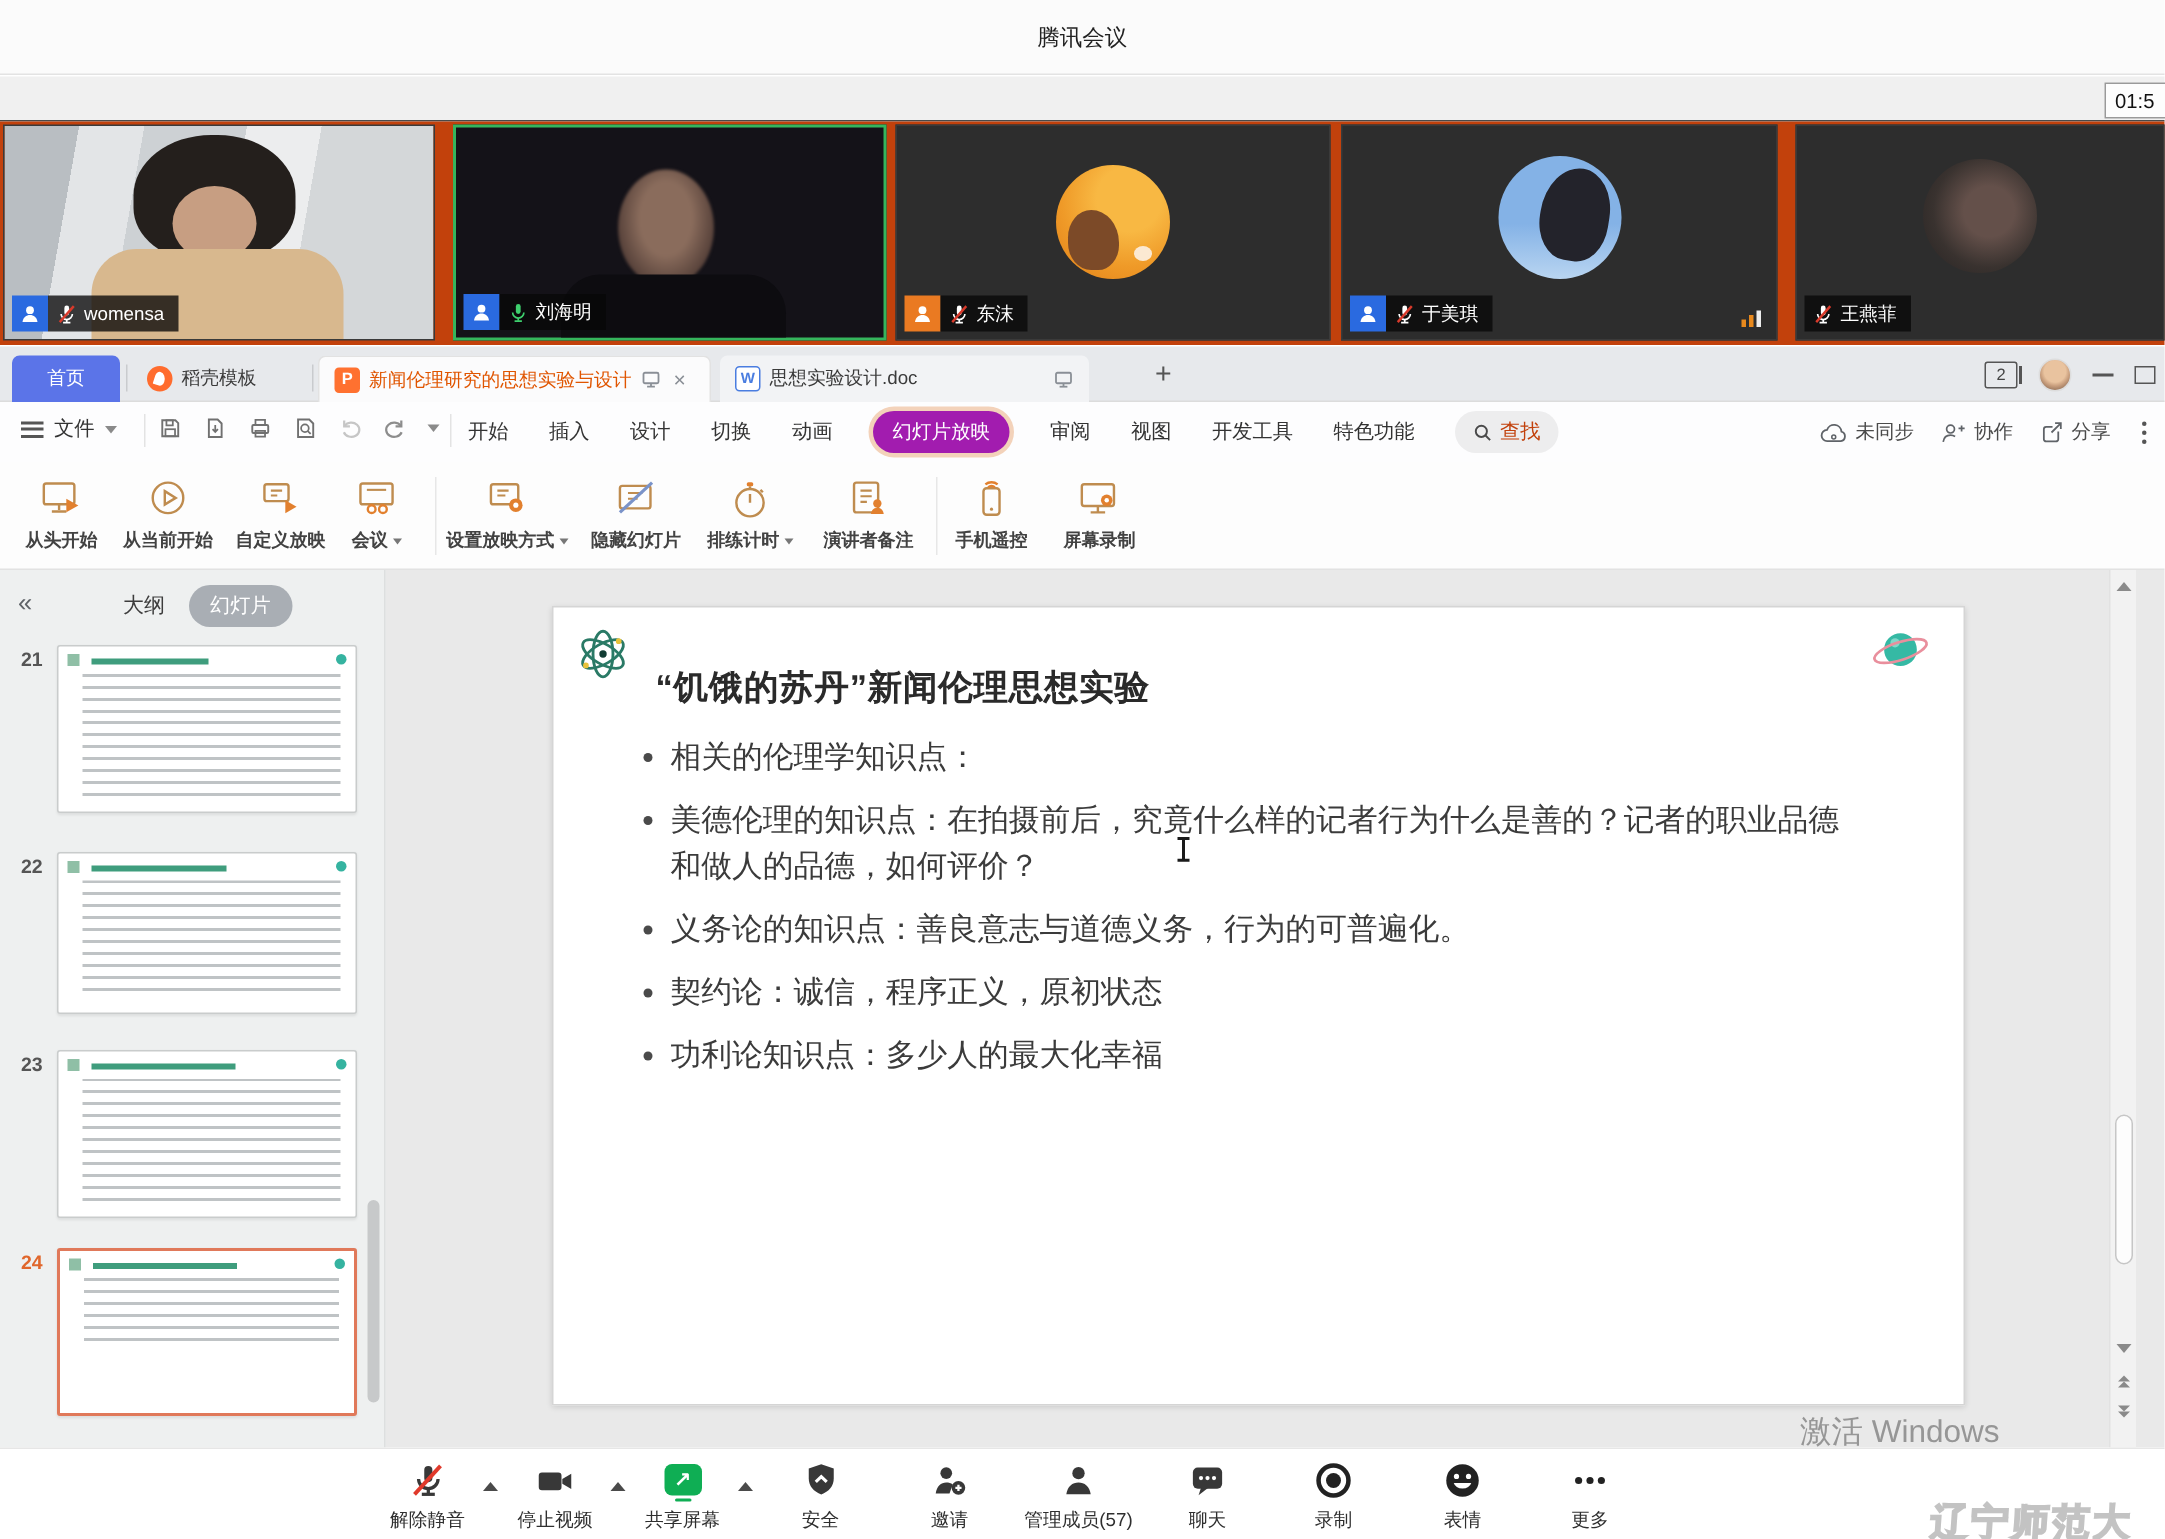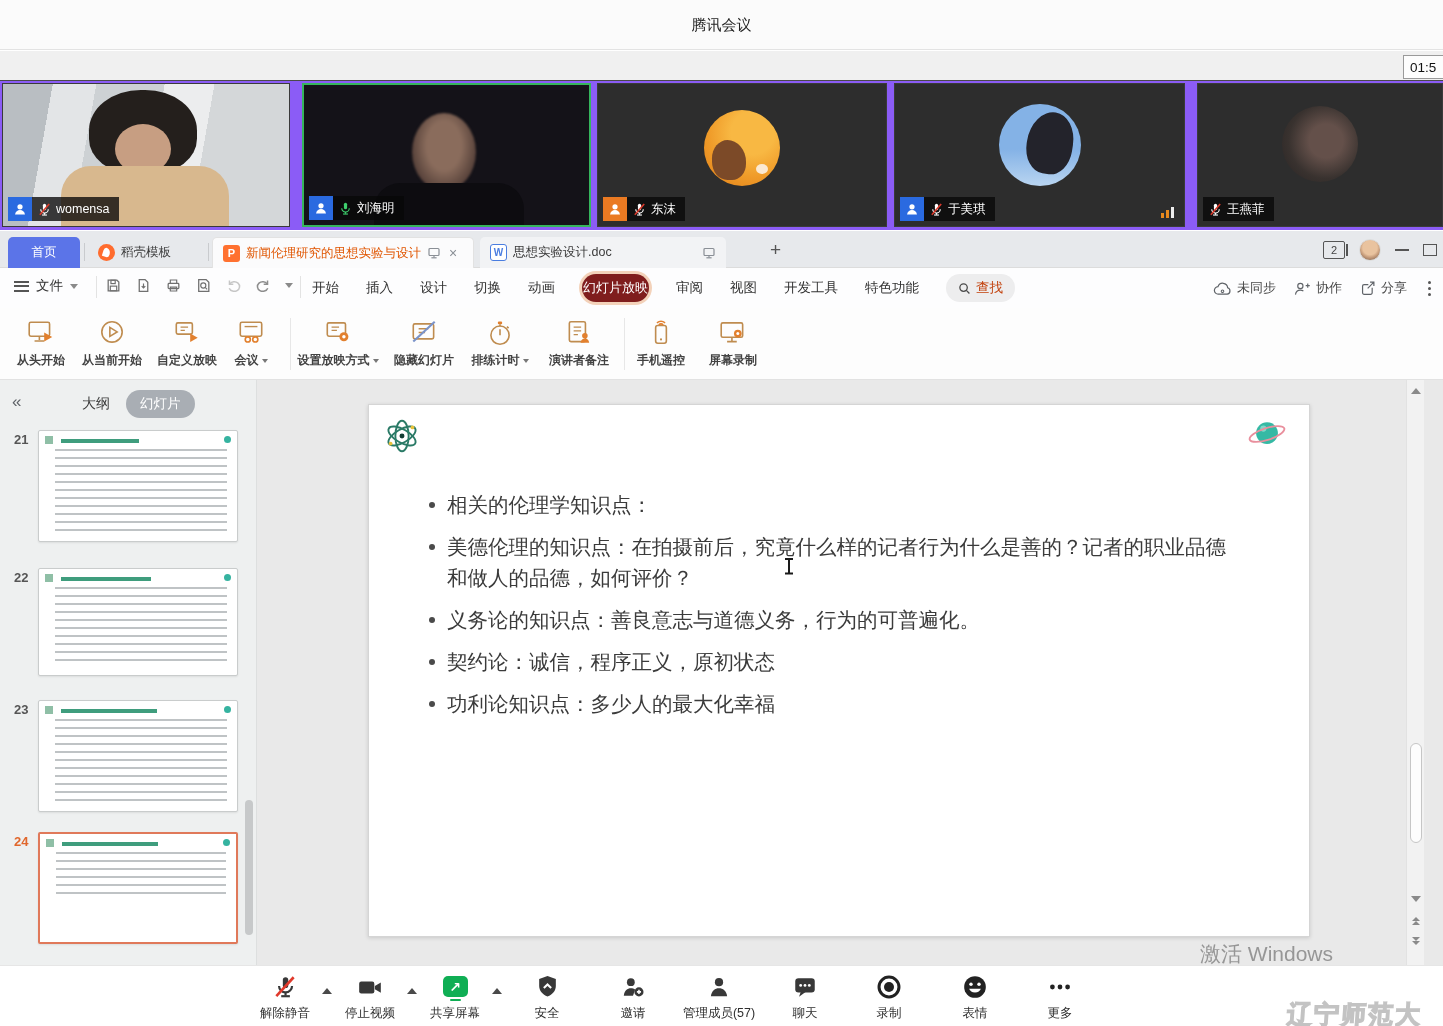--- a/index.html
+++ b/index.html
@@ -6,21 +6,21 @@
   html,body { width:1443px; height:1026px; overflow:hidden; background:#fff;
     font-family:"Liberation Sans","DejaVu Sans",sans-serif; }
 
   
   #titlebar { position:absolute; left:0; top:0; width:1443px; height:50px; background:#fbfbfb; border-bottom:1px solid #e3e3e3; }
   #titlebar .title { position:absolute; left:0; right:0; top:16px; text-align:center; font-size:15px; color:#222; }
   #subbar { position:absolute; left:0; top:51px; width:1443px; height:30px; background:#f0f0f0; border-bottom:1px solid #4a4a4a; }
   #timerbox { position:absolute; right:-8px; top:4px; width:48px; height:24px; background:#fdfdfd; border:1px solid #9a9a9a; font-size:13.5px; color:#111; padding:4px 0 0 6px; }
 
   
-  #videostrip { position:absolute; left:0; top:81px; width:1443px; height:149px; background:#8b5cf6;text-decoration:underline; }
+  #videostrip { position:absolute; left:0; top:81px; width:1443px; height:149px; background:#c2410c;text-decoration:underline; }
   .tile { position:absolute; top:2px; height:144px; background:#2d2d2d; overflow:hidden; border:1px solid #3a3a3a; }
   .tile.speaking { border:2px solid #35b55c; }
   .namebar { position:absolute; left:5px; bottom:5px; display:flex; align-items:stretch; height:24px; z-index:5; }
   .pbadge { width:24px; height:24px; display:flex; align-items:center; justify-content:center; }
   .pbadge.blue { background:#2a6ae0; } .pbadge.orange { background:#ea7a22; }
   .npill { background:rgba(8,8,8,.78); color:#fff; font-size:12.5px; display:flex; align-items:center; gap:4px; padding:0 9px 0 5px; }
   .sigbars { position:absolute; right:10px; bottom:8px; display:flex; align-items:flex-end; gap:2px; }
   .sigbars i { display:block; width:3px; background:#e8891d; }
   .sigbars i:nth-child(1){height:5px;} .sigbars i:nth-child(2){height:8px;}
   .sigbars i:nth-child(3){height:11px; background:#ededed;}
@@ -66,21 +66,21 @@
 
   
   #menurow { position:absolute; left:0; top:268px; width:1443px; height:40px; background:#fdfdfe; }
   #filegrp { position:absolute; left:14px; top:9px; display:flex; align-items:center; gap:7px; font-size:13.5px; color:#333; }
   .hamb { width:15px; height:11px; border-top:2px solid #555; border-bottom:2px solid #555; position:relative; }
   .hamb::after { content:""; position:absolute; left:0; top:2.5px; width:100%; height:2px; background:#555; }
   .caret-down { width:0; height:0; border-left:4px solid transparent; border-right:4px solid transparent; border-top:5px solid #8a8a8a; }
   #quickicons { position:absolute; left:105px; top:9px; display:flex; align-items:center; gap:13px; }
   .vdiv { position:absolute; top:8px; width:1px; height:22px; background:#e3e3e3; }
   #menutabs { position:absolute; left:312px; top:0; height:40px; display:flex; align-items:center; gap:27px; font-size:13.5px; color:#333; }
-  .menupill { background:#7f1d1d; color:#fff; padding:5px 1px; border-radius:15px; box-shadow:0 0 0 3px #f3d2ba; font-size:13px; }
+  .menupill { background:#a21caf; color:#fff; padding:5px 13px; border-radius:15px; box-shadow:0 0 0 3px #f3d2ba; font-size:13px; }
   .findpill { display:flex; align-items:center; gap:5px; background:#ededee; border-radius:14px; padding:5px 12px; color:#c2410c; }
   #menuright { position:absolute; right:8px; top:0; height:40px; display:flex; align-items:center; gap:17px; font-size:13px; color:#4a4a4a; }
   .mract { display:flex; align-items:center; gap:5px; }
   .vdots { display:flex; flex-direction:column; gap:3px; padding:0 4px; }
   .vdots i { width:3px; height:3px; border-radius:50%; background:#555; }
 
   
   #ribbon { position:absolute; left:0; top:308px; width:1443px; height:72px; background:#fdfdfd; border-bottom:1px solid #e2e2e2; }
   .rbtn { position:absolute; top:8px; display:flex; flex-direction:column; align-items:center; gap:4px; font-size:12px; color:#424242; }
   .rbtn .ric { height:32px; display:flex; align-items:flex-end; }
@@ -579,20 +579,21 @@
       <ellipse cx="20" cy="20" rx="16" ry="7" fill="none" stroke="#2a7a66" stroke-width="2" transform="rotate(90 20 20)"></ellipse>
       <circle cx="20" cy="20" r="2.6" fill="#123c33"></circle>
       <circle cx="31" cy="11" r="2" fill="#e8c23a"></circle>
         <circle cx="8" cy="28" r="2" fill="#e8c23a"></circle>
     </svg>
     <svg class="planet" viewBox="0 0 44 36">
       <circle cx="22" cy="17" r="12" fill="#35b9a4"></circle>
       <circle cx="18" cy="12" r="3.4" fill="#7fd8c9"></circle>
       <ellipse cx="22" cy="18" rx="20" ry="6.5" fill="none" stroke="#e98f9d" stroke-width="2" transform="rotate(-18 22 18)"></ellipse>
     </svg>
+    <div id="slide-title">“饥饿的苏丹”新闻伦理思想实验</div>
     <ul id="slide-bullets">
       <li>相关的伦理学知识点：</li>
       <li>美德伦理的知识点：在拍摄前后，究竟什么样的记者行为什么是善的？记者的职业品德和做人的品德，如何评价？</li>
       <li>义务论的知识点：善良意志与道德义务，行为的可普遍化。</li>
       <li>契约论：诚信，程序正义，原初状态</li>
       <li>功利论知识点：多少人的最大化幸福</li>
     </ul>
     <div id="ibeam"></div>
   </div>
 

